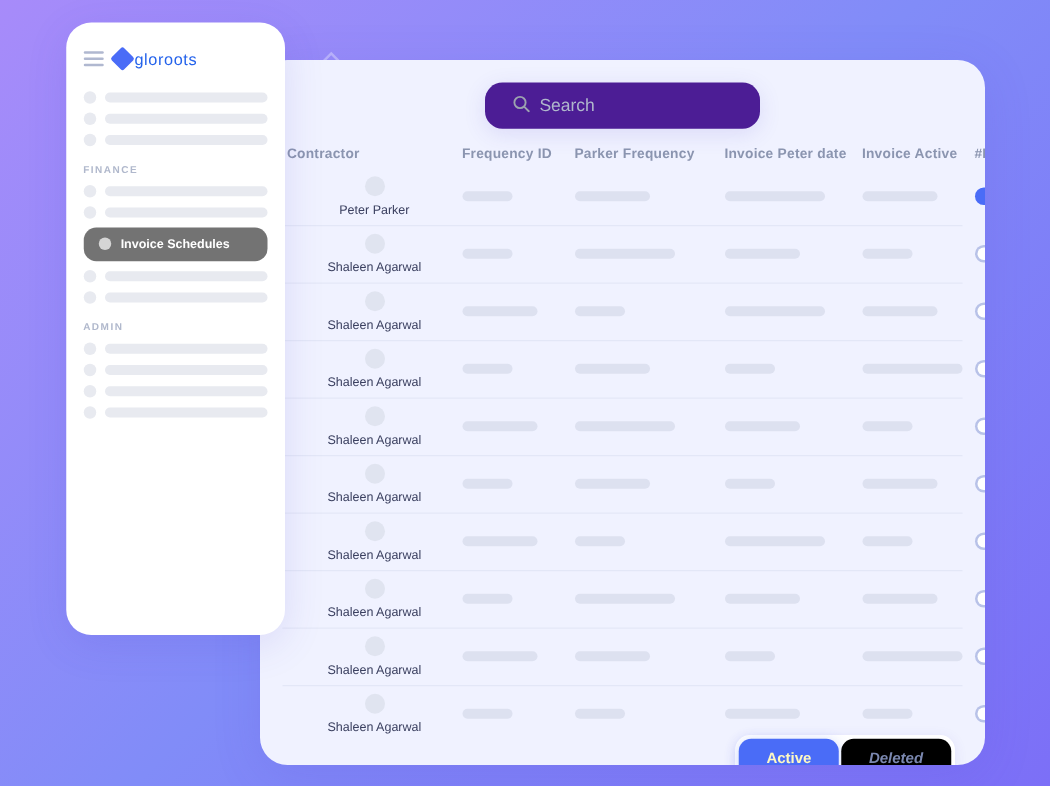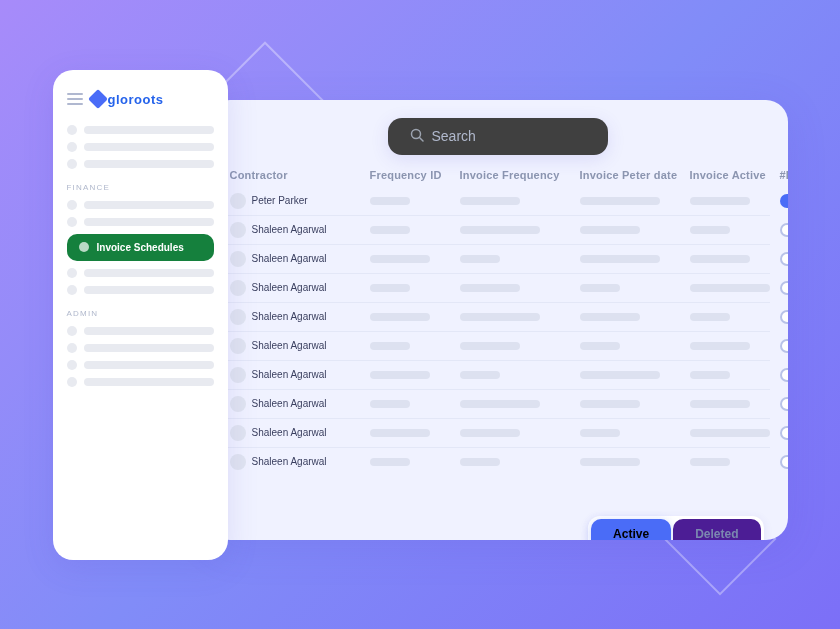--- a/index.html
+++ b/index.html
@@ -63,45 +63,45 @@
     .hamburger-icon span {
       display: block; width: 16px; height: 2px; background: #b0b8d0; border-radius: 2px;
     }
     .logo-icon {
       display: flex; align-items: center; gap: 3px;
     }
     .logo-diamond {
       width: 14px; height: 14px; background: #4a6cf7; transform: rotate(45deg); border-radius: 2px;
     }
     .logo-text {
-      font-size: 13px; font-weight: 700; color: #2563eb; letter-spacing: 0.5px;
+      font-size: 13px; font-weight: 400; color: #2563eb; letter-spacing: 0.5px;
     }
 
     .sidebar-skeleton-group { margin-bottom: 10px; }
     .sk-sm { width: 65%; }
     .sk-md { width: 80%; }
     .sk-lg { width: 90%; }
     .sk-xl { width: 100%; }
     .sk-dot {
       display: flex; align-items: center; gap: 7px; margin-bottom: 7px;
     }
     .sk-dot-circle {
       width: 10px; height: 10px; border-radius: 50%; background: #e8eaf0; flex-shrink: 0;
     }
     .sk-dot-line {
       height: 8px; border-radius: 6px; background: #e8eaf0; flex: 1;
     }
 
     .section-label {
-      font-size: 8px; font-weight: 400; color: #b0b8cc; letter-spacing: 1.2px;
+      font-size: 8px; font-weight: 700; color: #b0b8cc; letter-spacing: 1.2px;
       text-transform: uppercase; margin: 14px 0 8px 0;
     }
 
     .active-menu-item {
-      background: #15803d;
+      background: #737373;
       border-radius: 10px;
       padding: 8px 12px;
       display: flex;
       align-items: center;
       gap: 8px;
       margin: 4px 0;
       cursor: pointer;
     }
     .active-menu-dot {
       width: 10px; height: 10px; border-radius: 50%; background: rgba(255,255,255,0.7); flex-shrink: 0;
@@ -129,21 +129,21 @@
       display: flex;
       justify-content: center;
       padding: 18px 20px 0 20px;
       position: relative;
       z-index: 5;
     }
     .search-bar {
       display: flex;
       align-items: center;
       gap: 8px;
-      background: #404040;
+      background: #4c1d95;
       border-radius: 14px;
       padding: 10px 22px;
       box-shadow: 0 4px 18px rgba(80,60,200,0.13);
       width: 220px;
       cursor: text;
     }
     .search-icon-svg {
       color: #9ca3af; font-size: 14px; flex-shrink: 0;
     }
     .search-placeholder {
@@ -167,21 +167,21 @@
     .table-row {
       display: grid;
       grid-template-columns: 140px 90px 120px 110px 90px 70px;
       align-items: center;
       padding: 6px 4px;
       border-bottom: 1px solid rgba(200,205,230,0.3);
     }
     .table-row:last-child { border-bottom: none; }
 
     .row-contractor {
-      display: flex; align-items: center; gap: 6px;
+      display: flex; align-items: center; gap: 6px; flex-direction: column;
     }
     .row-avatar {
       width: 16px; height: 16px; border-radius: 50%; background: #e0e4f0; flex-shrink: 0;
     }
     .row-name {
       font-size: 10px; color: #3b4060; font-weight: 500;
     }
 
     .cell-pill {
       height: 8px; border-radius: 5px; background: #dde1f0;
@@ -201,25 +201,25 @@
     }
     .toggle-dot.left { right: auto; left: 2px; }
     .bottom-tab {
       padding: 8px 22px;
       font-size: 12px; font-weight: 700;
       border-radius: 10px;
       cursor: pointer;
       border: none; outline: none;
     }
     .tab-active {
-      background: #4a6cf7; color: #000000;
+      background: #4a6cf7; color: #fef9c3;
       box-shadow: 0 2px 10px rgba(74,108,247,0.3);
     }
     .tab-inactive {
-      background: #4c1d95; color: #7b88b0;
+      background: #000000; color: #7b88b0; font-style: italic;
     }
     .bottom-tabs-container {
       display: flex;
       background: #fff;
       border-radius: 12px;
       padding: 3px;
       gap: 2px;
       box-shadow: 0 2px 10px rgba(80,60,200,0.1);
       position: absolute;
       bottom: -12px;
@@ -316,21 +316,21 @@
         </span>
         <span class="search-placeholder">Search</span>
       </div>
     </div>
 
     <div class="table-wrapper">
 
       <div class="table-header-row">
         <div class="th">Contractor</div>
         <div class="th">Frequency ID</div>
-        <div class="th">Invoice Frequency</div>
+        <div class="th">Parker Frequency</div>
         <div class="th">Invoice Peter date</div>
         <div class="th">Invoice Active</div>
         <div class="th">#Invoices</div>
       </div>
 
       <div class="table-row">
         <div class="row-contractor">
           <div class="row-avatar"></div>
           <span class="row-name">Peter Parker</span>
         </div>

